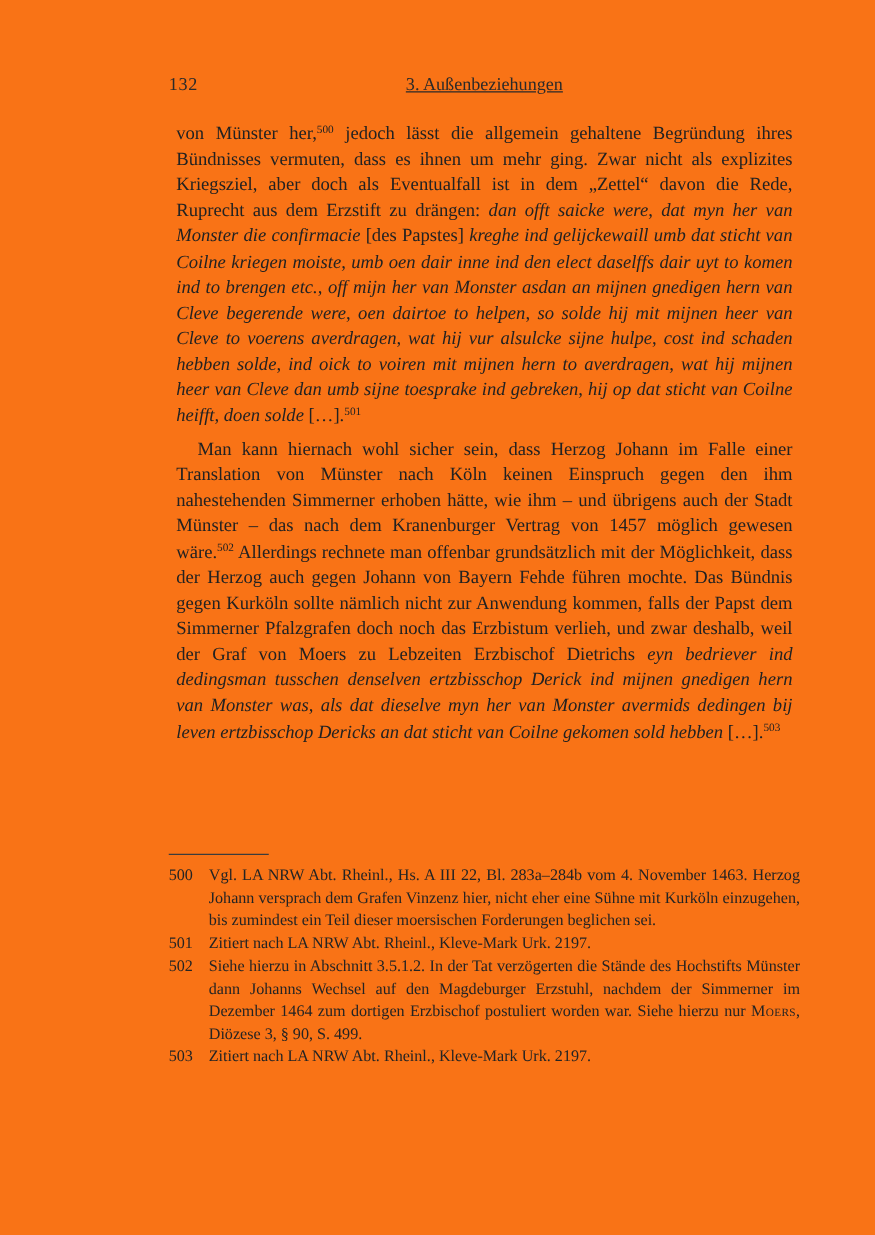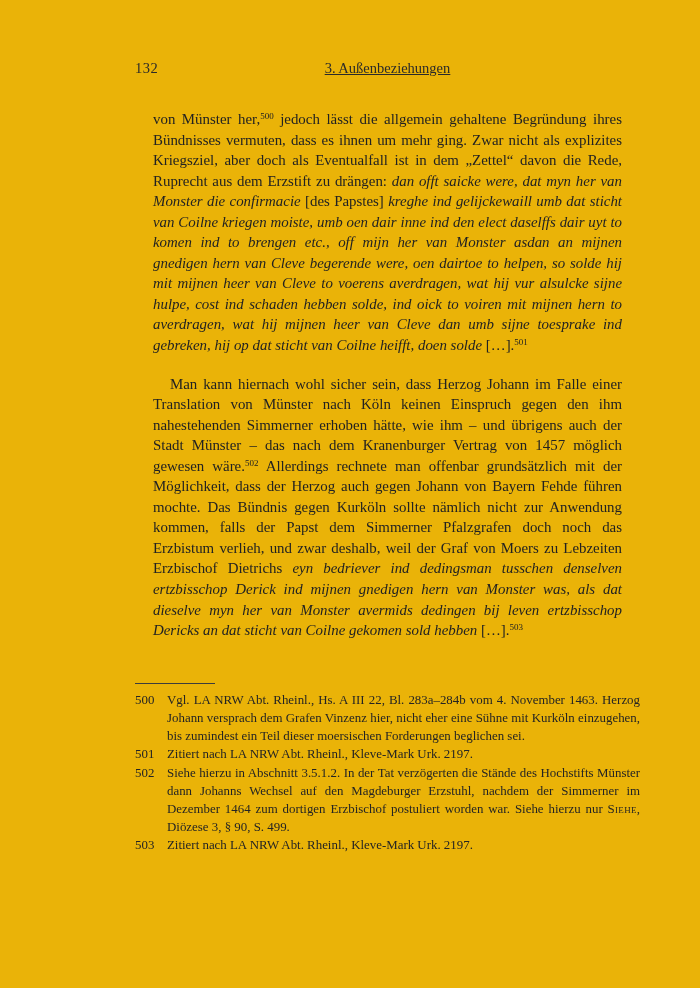--- a/index.html
+++ b/index.html
@@ -7,21 +7,21 @@
   body {
     font-family: "Liberation Serif", "DejaVu Serif", serif;
     background: #fdfdfd;
     color: #232323;
     position: relative;
     overflow: hidden;
   }
   .page {
     position: absolute;
     inset: 0;
-    background: #eab308;
+    background: #f97316;
   }
   
   .running-head {
     position: absolute;
     top: 60px;
     left: 135px;
     width: 505px;
     height: 20px;
     font-size: 14.5px;
     color: #2a2a2a;
@@ -44,21 +44,21 @@
   .body-text {
     position: absolute;
     top: 91px;
     left: 135px;
     width: 505px;
     font-size: 14.9px;
     line-height: 20.55px;
     text-align: justify;
     color: #222;
   }
-  .body-text p { margin: 18px; }
+  .body-text p { margin: 6px; }
   .body-text p.indent { text-indent: 17px; }
   .it { font-style: italic; }
   .sc { font-variant: small-caps; letter-spacing: 0.3px; }
   sup.fnmark {
     font-size: 9px;
     line-height: 0;
     vertical-align: baseline;
     position: relative;
     top: -5px;
   }
@@ -104,17 +104,17 @@
   <main class="body-text" id="body-text">
       <p class=""><span>von Münster her,</span><sup class="fnmark">500</sup><span> jedoch lässt die allgemein gehaltene Begründung ihres Bündnisses vermuten, dass es ihnen um mehr ging. Zwar nicht als explizites Kriegsziel, aber doch als Eventualfall ist in dem „Zettel“ davon die Rede, Ruprecht aus dem Erzstift zu drängen: </span><span class="it">dan offt saicke were, dat myn her van Monster die confirmacie </span><span>[des Papstes] </span><span class="it">kreghe ind gelijckewaill umb dat sticht van Coilne kriegen moiste, umb oen dair inne ind den elect daselffs dair uyt to komen ind to brengen etc., off mijn her van Monster asdan an mijnen gnedigen hern van Cleve begerende were, oen dairtoe to helpen, so solde hij mit mijnen heer van Cleve to voerens averdragen, wat hij vur alsulcke sijne hulpe, cost ind schaden hebben solde, ind oick to voiren mit mijnen hern to averdragen, wat hij mijnen heer van Cleve dan umb sijne toesprake ind gebreken, hij op dat sticht van Coilne heifft, doen solde </span><span>[…].</span><sup class="fnmark">501</sup></p>
       <p class="indent"><span>Man kann hiernach wohl sicher sein, dass Herzog Johann im Falle einer Translation von Münster nach Köln keinen Einspruch gegen den ihm nahestehenden Simmerner erhoben hätte, wie ihm – und übrigens auch der Stadt Münster – das nach dem Kranenburger Vertrag von 1457 möglich gewesen wäre.</span><sup class="fnmark">502</sup><span> Allerdings rechnete man offenbar grundsätzlich mit der Möglichkeit, dass der Herzog auch gegen Johann von Bayern Fehde führen mochte. Das Bündnis gegen Kurköln sollte nämlich nicht zur Anwendung kommen, falls der Papst dem Simmerner Pfalzgrafen doch noch das Erzbistum verlieh, und zwar deshalb, weil der Graf von Moers zu Lebzeiten Erzbischof Dietrichs </span><span class="it">eyn bedriever ind dedingsman tusschen denselven ertzbisschop Derick ind mijnen gnedigen hern van Monster was, als dat dieselve myn her van Monster avermids dedingen bij leven ertzbisschop Dericks an dat sticht van Coilne gekomen sold hebben </span><span>[…].</span><sup class="fnmark">503</sup></p>
     </main>
 
   <div class="fn-sep"></div>
 
   <section class="footnotes" id="footnotes">
       <div class="fn"><span class="fn-num">500</span><span><span>Vgl. LA NRW Abt. Rheinl., Hs. A III 22, Bl. 283a–284b vom 4. November 1463. Herzog Johann versprach dem Grafen Vinzenz hier, nicht eher eine Sühne mit Kurköln einzugehen, bis zumindest ein Teil dieser moersischen Forderungen beglichen sei.</span></span></div>
       <div class="fn"><span class="fn-num">501</span><span><span>Zitiert nach LA NRW Abt. Rheinl., Kleve-Mark Urk. 2197.</span></span></div>
-      <div class="fn"><span class="fn-num">502</span><span><span>Siehe hierzu in Abschnitt 3.5.1.2. In der Tat verzögerten die Stände des Hochstifts Münster dann Johanns Wechsel auf den Magdeburger Erzstuhl, nachdem der Simmerner im Dezember 1464 zum dortigen Erzbischof postuliert worden war. Siehe hierzu nur </span><span class="sc">Siehe</span><span>, Diözese 3, § 90, S. 499.</span></span></div>
+      <div class="fn"><span class="fn-num">502</span><span><span>Siehe hierzu in Abschnitt 3.5.1.2. In der Tat verzögerten die Stände des Hochstifts Münster dann Johanns Wechsel auf den Magdeburger Erzstuhl, nachdem der Simmerner im Dezember 1464 zum dortigen Erzbischof postuliert worden war. Siehe hierzu nur </span><span class="sc">Moers</span><span>, Diözese 3, § 90, S. 499.</span></span></div>
       <div class="fn"><span class="fn-num">503</span><span><span>Zitiert nach LA NRW Abt. Rheinl., Kleve-Mark Urk. 2197.</span></span></div>
     </section>
 
 </div>
 
 </body></html>

